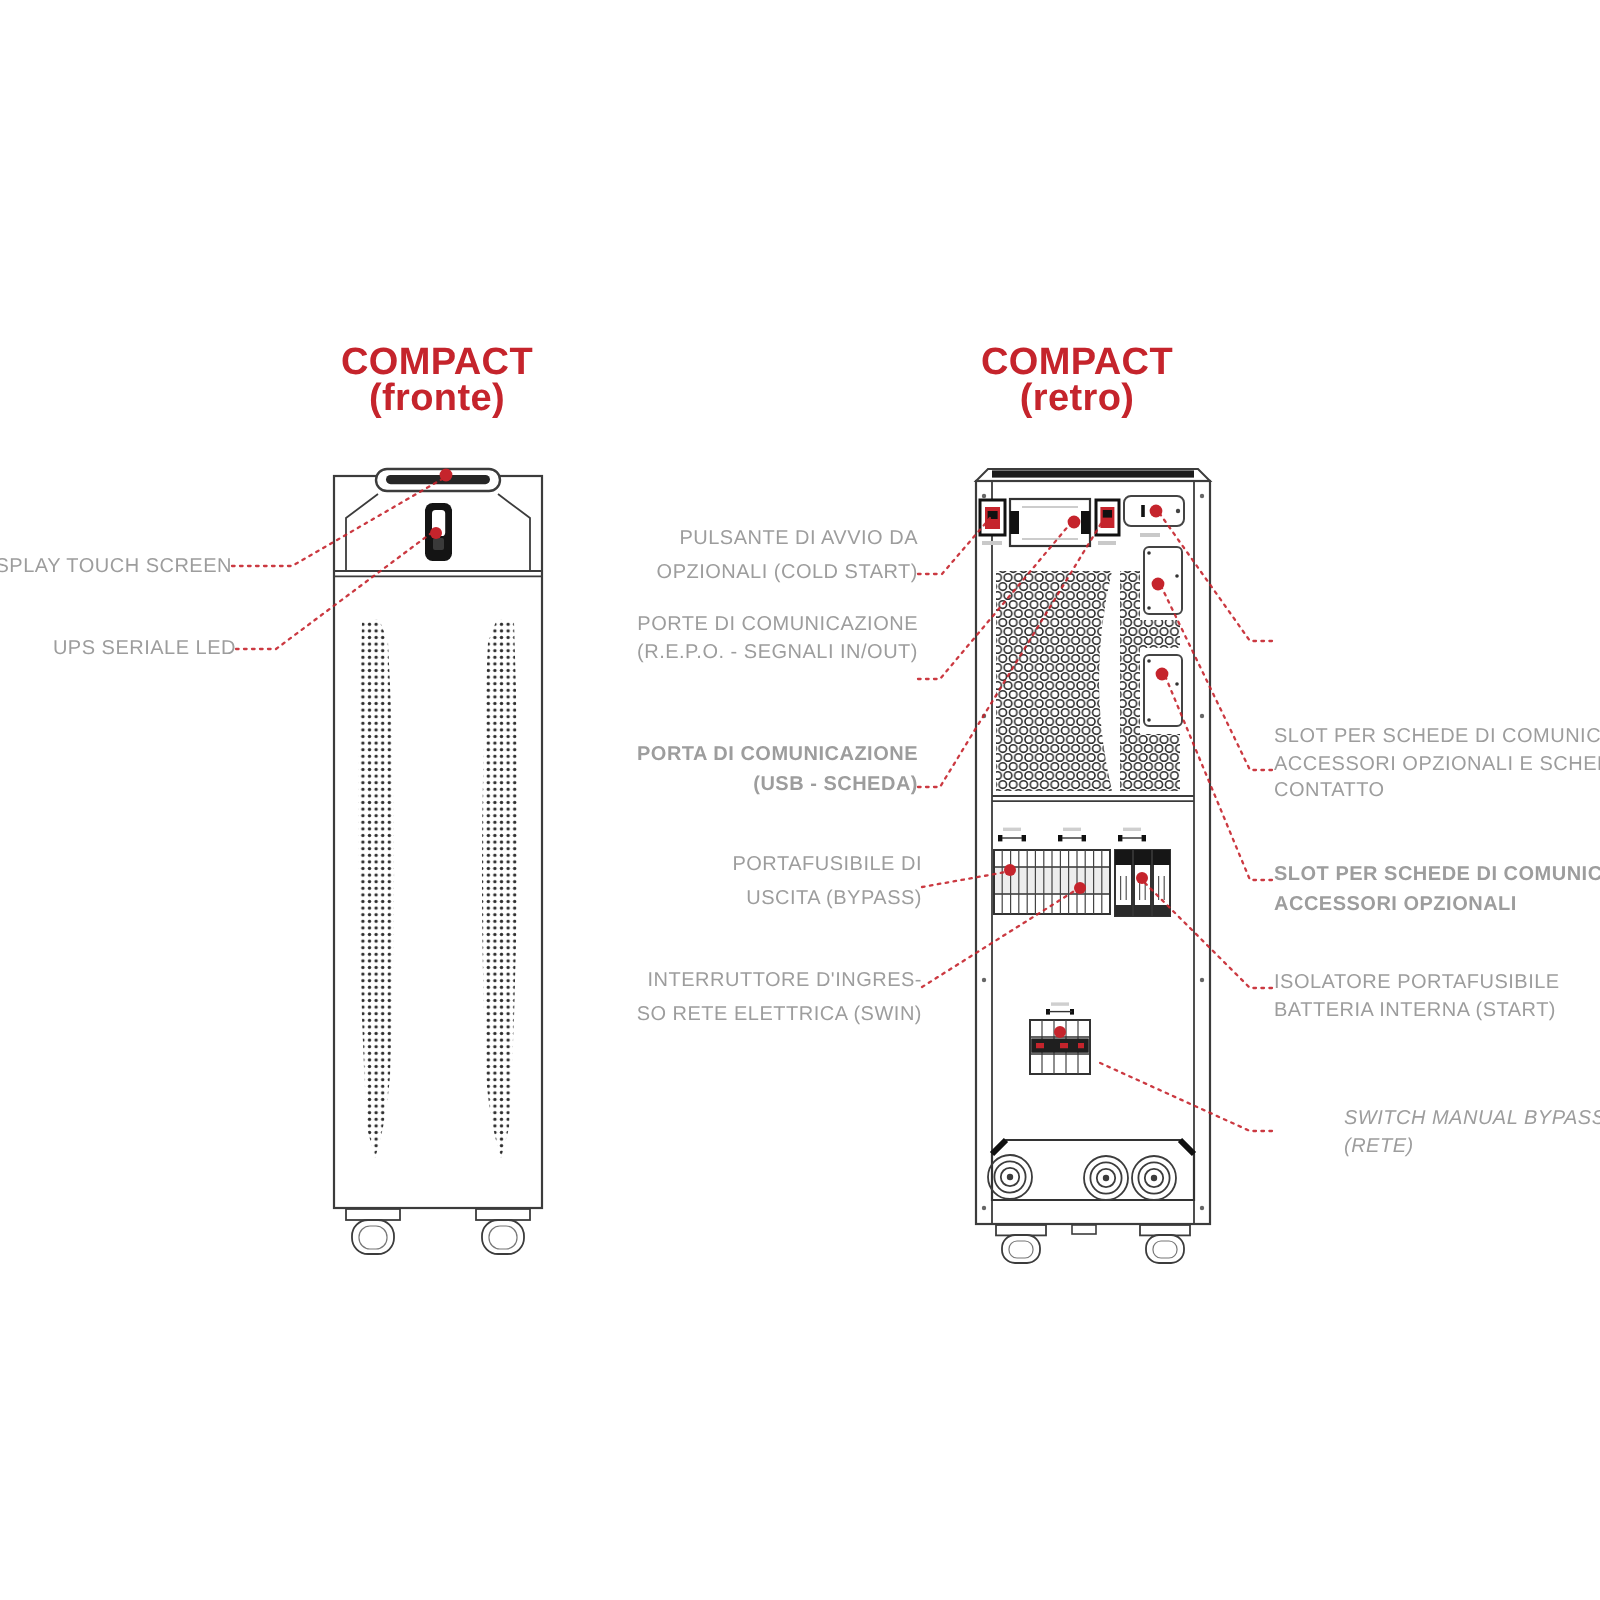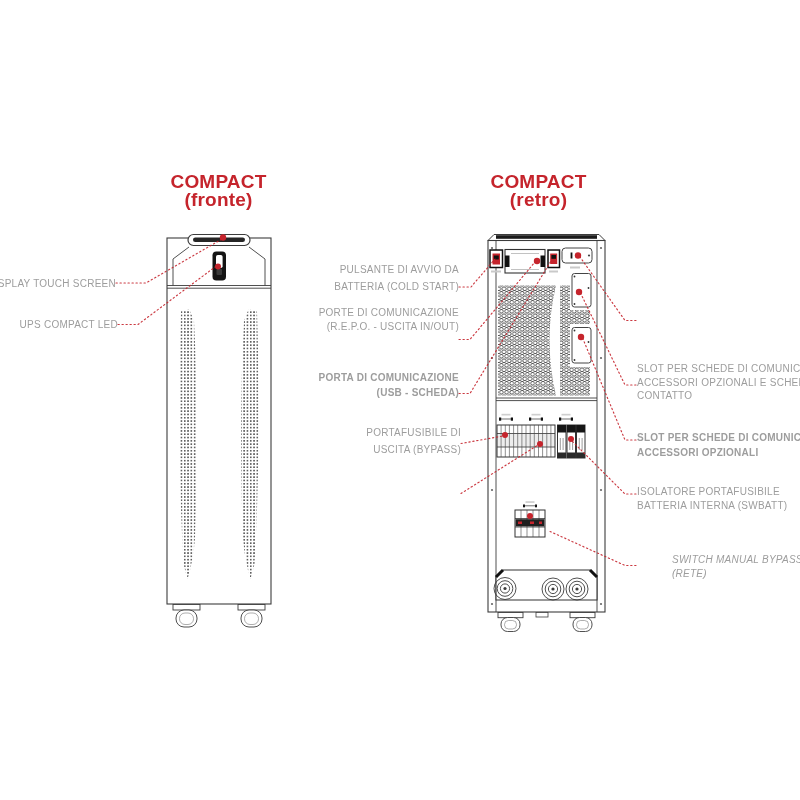--- a/index.html
+++ b/index.html
@@ -44,52 +44,56 @@
   </div>
   <div class="title rt">
     <span>COMPACT</span>
     <span>(retro)</span>
   </div>
 
   <div class="lbl ra" style="right:684px;top:277px;">
     <span>DISPLAY TOUCH SCREEN</span>
   </div>
   <div class="lbl ra" style="right:682px;top:318px;">
-    <span>UPS COMPACT LED</span>
+    <span>UPS SERIALE LED</span>
   </div>
 
   <div class="lbl ra lh17" style="right:341px;top:261px;">
     <span>PULSANTE DI AVVIO DA</span>
-    <span>BATTERIA (COLD START)</span>
+    <span>OPZIONALI (COLD START)</span>
   </div>
   <div class="lbl ra" style="right:341px;top:306px;">
     <span>PORTE DI COMUNICAZIONE</span>
-    <span>(R.E.P.O. - USCITA IN/OUT)</span>
+    <span>(R.E.P.O. - SEGNALI IN/OUT)</span>
   </div>
   <div class="lbl ra lh15" style="right:341px;top:370px;">
     <span>PORTA DI COMUNICAZIONE</span>
     <span>(USB - SCHEDA)</span>
   </div>
   <div class="lbl ra lh17" style="right:339px;top:424px;">
     <span>PORTAFUSIBILE DI</span>
     <span>USCITA (BYPASS)</span>
+  </div>
+  <div class="lbl ra lh17" style="right:339px;top:482px;">
+    <span>INTERRUTTORE D'INGRES-</span>
+    <span>SO RETE ELETTRICA (SWIN)</span>
   </div>
 
   <div class="lbl" style="left:637px;top:362px;">
     <span>SLOT PER SCHEDE DI COMUNICAZIONE</span>
     <span>ACCESSORI OPZIONALI E SCHEDE DI</span>
     <span>CONTATTO</span>
   </div>
   <div class="lbl lh15" style="left:637px;top:430px;">
     <span>SLOT PER SCHEDE DI COMUNICAZIONE</span>
     <span>ACCESSORI OPZIONALI</span>
   </div>
   <div class="lbl" style="left:637px;top:485px;">
     <span>ISOLATORE PORTAFUSIBILE</span>
-    <span>BATTERIA INTERNA (SWBATT)</span>
+    <span>BATTERIA INTERNA (START)</span>
   </div>
   <div class="lbl" style="left:672px;top:553px;font-style:italic;">
     <span>SWITCH MANUAL BYPASS</span>
     <span>(RETE)</span>
   </div>
 
   <svg style="left:160px;top:228px;" width="122" height="404" viewBox="0 0 122 404">
     <defs>
       <pattern id="dotsF" width="3.3" height="3.3" patternUnits="userSpaceOnUse">
         <circle cx="1.65" cy="1.65" r=".85" fill="#2d2d2d"></circle>

